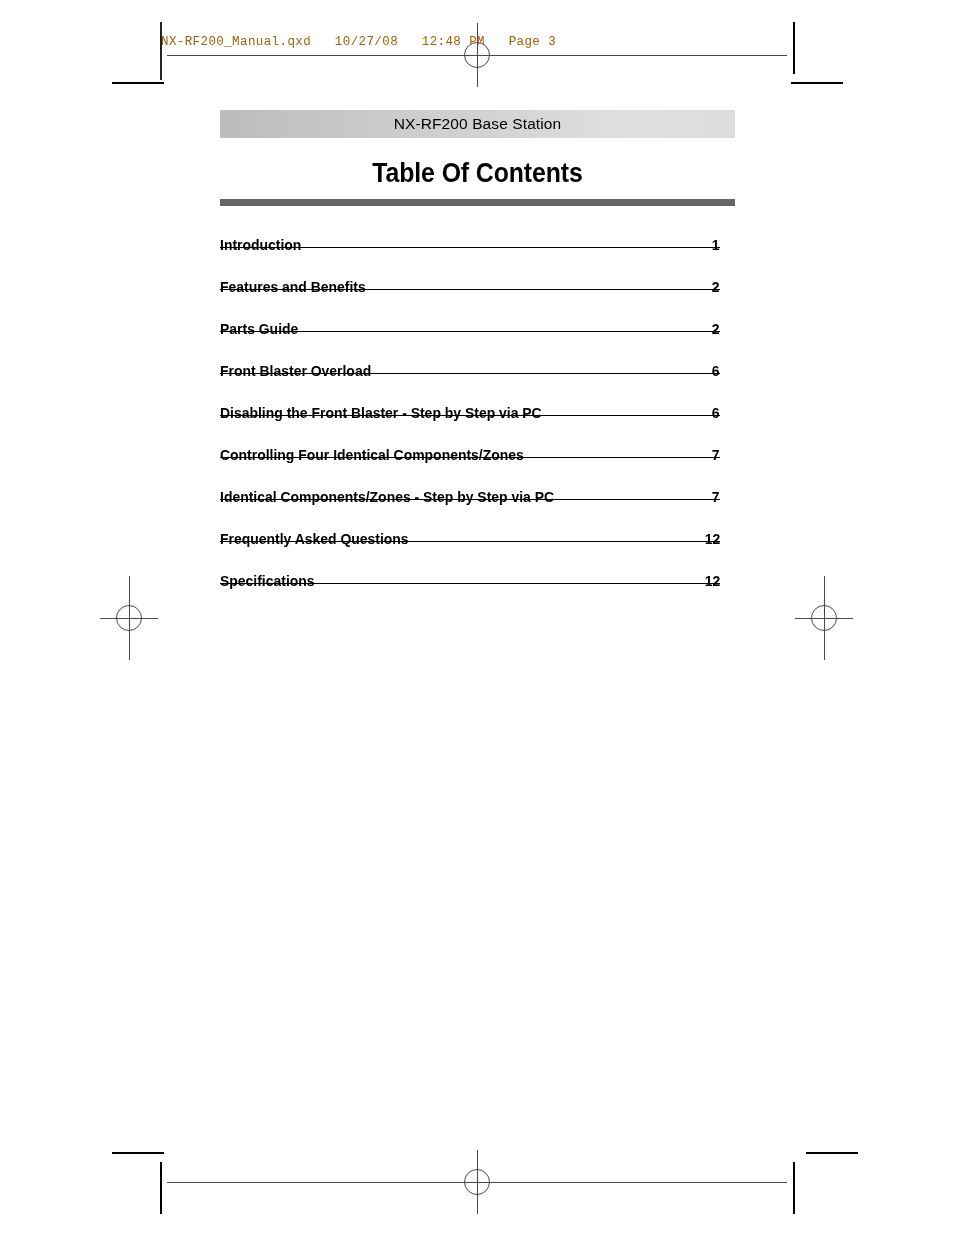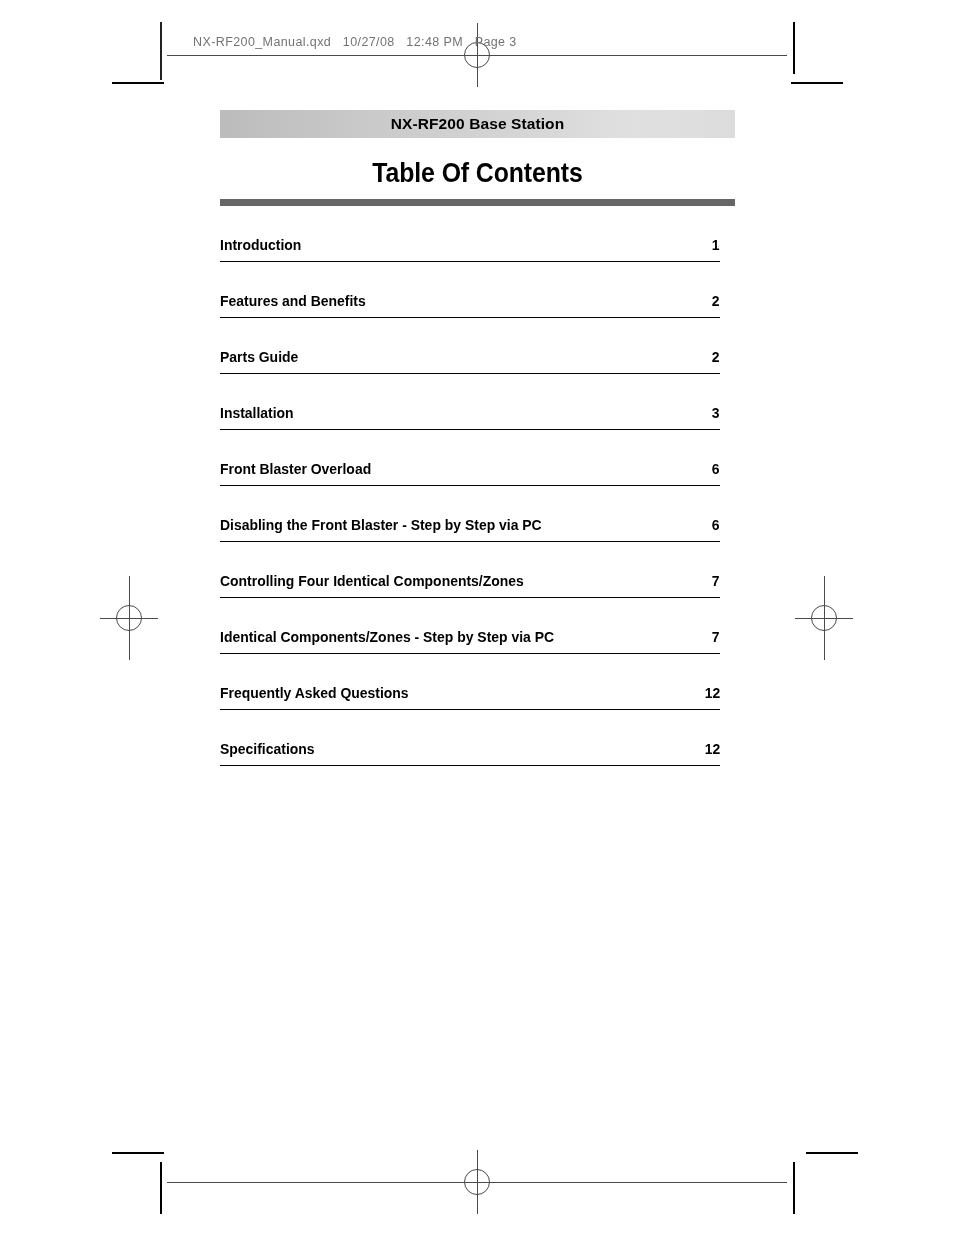--- a/index.html
+++ b/index.html
@@ -52,47 +52,47 @@
   .file-stamp-rule {
     position: absolute;
     left: 160px;
     top: 22px;
     width: 1.6px;
     height: 58px;
     background: #222222;
   }
   .file-stamp {
     position: absolute;
-    left: 193px;
+    left: 161px;
     top: 35px;
-    font-family: Liberation Sans, sans-serif;
+    font-family: Liberation Mono, monospace;
     font-size: 12.5px;
     letter-spacing: 0.4px;
-    color: #737373;
+    color: #a16207;
     white-space: pre;
   }
 
   
   .page {
     position: absolute;
     left: 220px;
     top: 110px;
     width: 515px;
   }
 
   .product-bar {
     height: 28px;
     background: linear-gradient(to right, #bcbcbc 0%, #c9c9c9 28%, #d6d6d6 60%, #e0e0e0 80%, #dcdcdc 100%);
     display: flex;
     align-items: center;
     justify-content: center;
   }
   .product-bar-title {
     font-size: 15.5px;
-    font-weight: bold;
+    font-weight: normal;
     color: #000000;
     letter-spacing: 0.1px;
   }
 
   .toc-title {
     margin-top: 20px;
     text-align: center;
     font-size: 27px;
     font-weight: bold;
     color: #000000;
@@ -111,21 +111,21 @@
   .toc-list {
     margin-top: 0;
     width: 500px;
   }
 
   .toc-entry {
     display: flex;
     align-items: baseline;
     justify-content: space-between;
     border-bottom: 1.5px solid #000000;
-    height: 56px;
+    height: 42px;
     box-sizing: border-box;
   }
   .toc-entry .toc-label,
   .toc-entry .toc-page {
     font-size: 15.5px;
     font-weight: bold;
     color: #000000;
     transform: scaleX(0.9);
     transform-origin: left center;
     white-space: nowrap;
@@ -195,24 +195,20 @@
       </div>
       <div class="toc-entry">
         <span class="toc-label">Features and Benefits</span>
         <span class="toc-page">2</span>
       </div>
       <div class="toc-entry">
         <span class="toc-label">Parts Guide</span>
         <span class="toc-page">2</span>
       </div>
       <div class="toc-entry">
-        <span class="toc-label">Installation</span>
-        <span class="toc-page">3</span>
-      </div>
-      <div class="toc-entry">
         <span class="toc-label">Front Blaster Overload</span>
         <span class="toc-page">6</span>
       </div>
       <div class="toc-entry">
         <span class="toc-label">Disabling the Front Blaster - Step by Step via PC</span>
         <span class="toc-page">6</span>
       </div>
       <div class="toc-entry">
         <span class="toc-label">Controlling Four Identical Components/Zones</span>
         <span class="toc-page">7</span>

